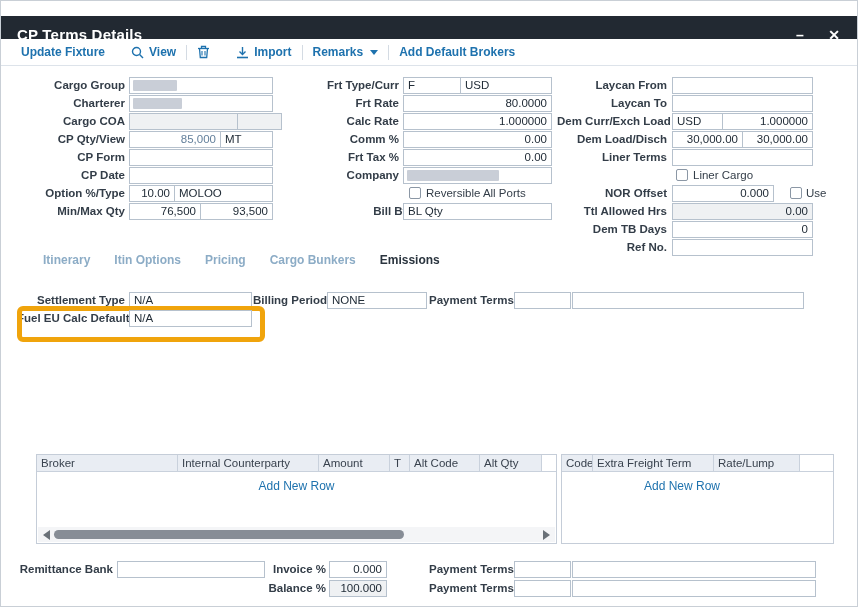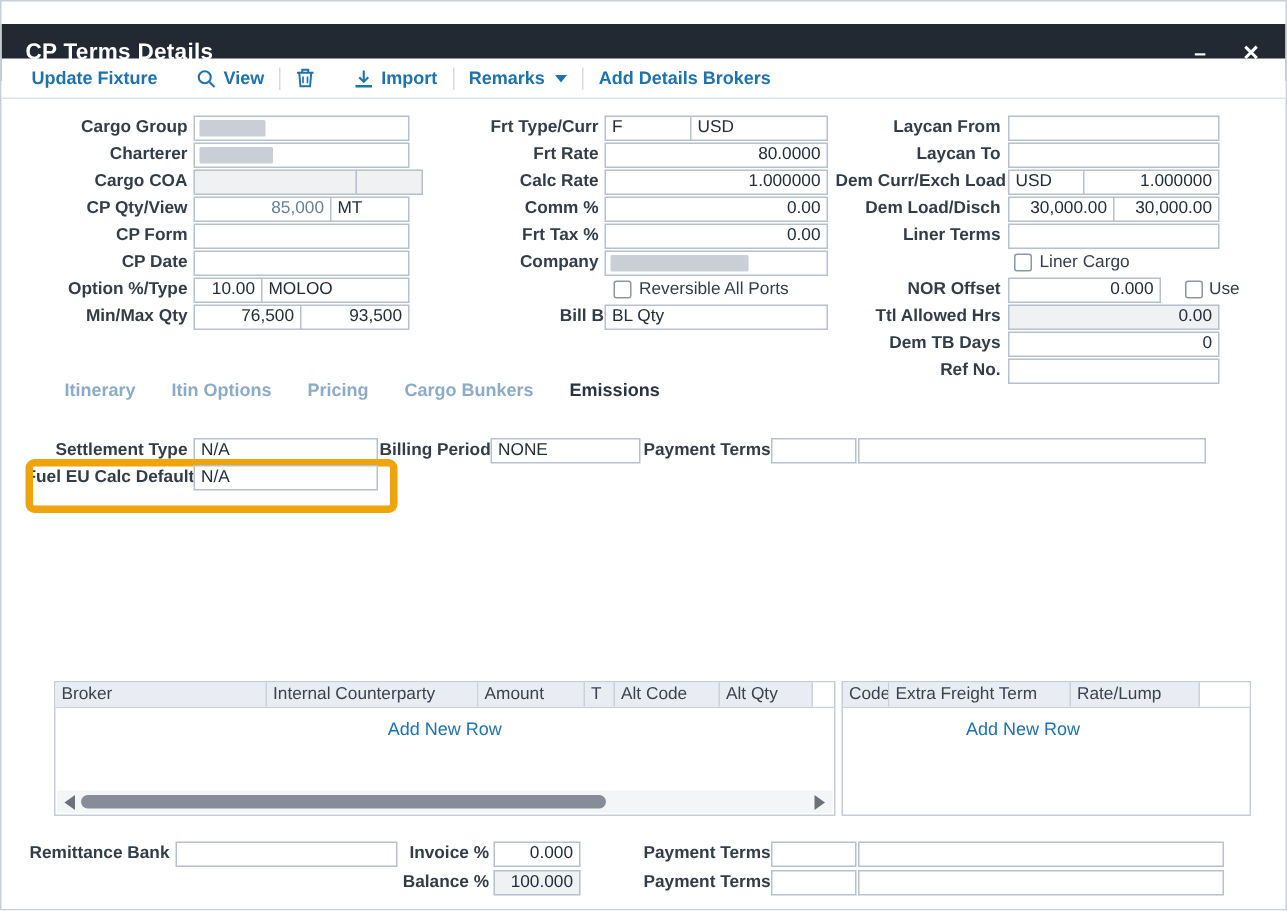--- a/index.html
+++ b/index.html
@@ -100,21 +100,21 @@
         </span>
       <span>Import</span>
     </span>
     <span class="tbsep"></span>
     <span class="tbitem">
       <span>Remarks</span>
       <span class="caret"></span>
     </span>
     <span class="tbsep"></span>
     <span class="tbitem">
-        <span>Add Details Brokers</span>
+        <span>Add Default Brokers</span>
       </span>
   </div>
 
   <div class="lbl" style="left:0;top:76px;width:124px">Cargo Group</div>
   <div class="fld" style="left:128px;top:76px;width:144px">
       <span class="redact" style="left:3px;top:2px;width:44px"></span>
     </div>
 
   <div class="lbl" style="left:0;top:94px;width:124px">Charterer</div>
   <div class="fld" style="left:128px;top:94px;width:144px">

